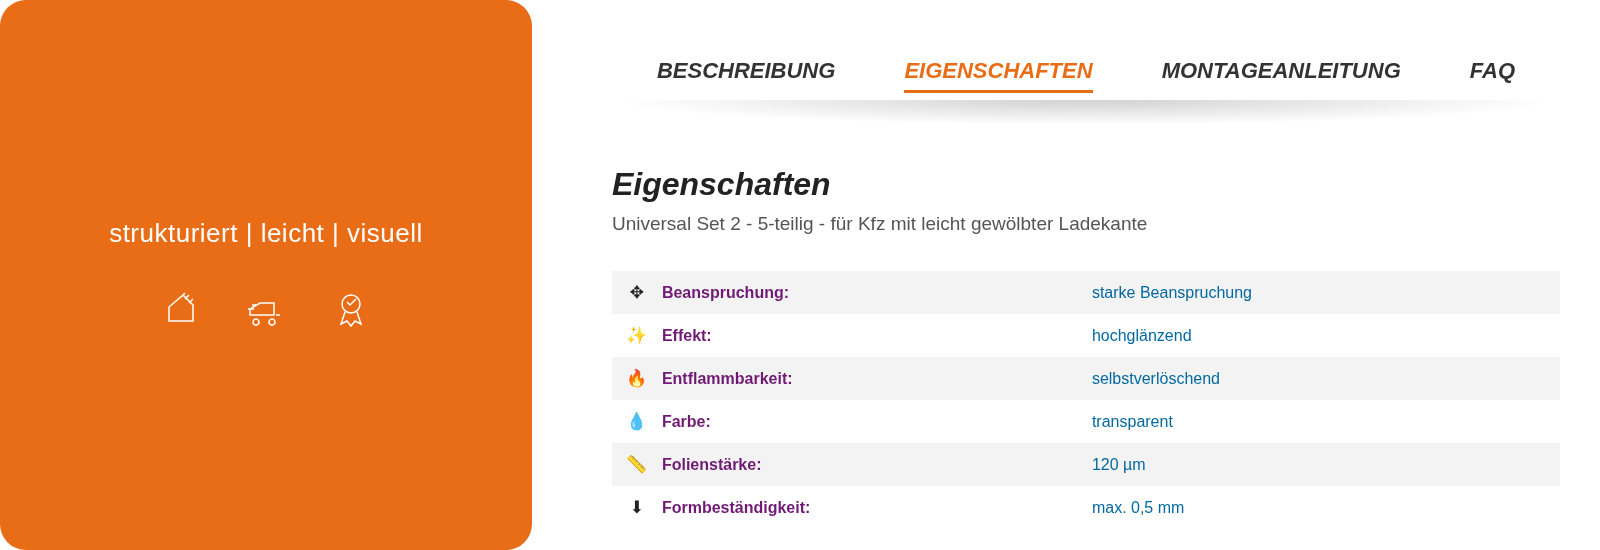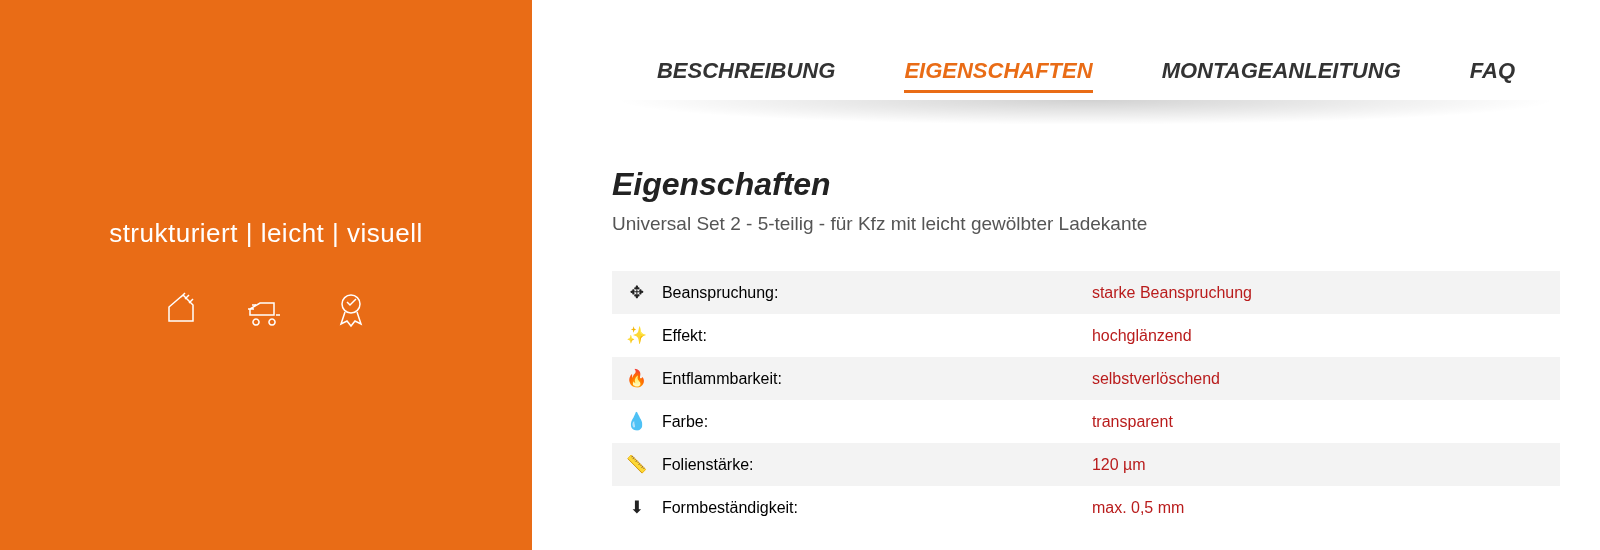--- a/index.html
+++ b/index.html
@@ -1,39 +1,39 @@
 <!DOCTYPE html>
 <html><head>
 <meta charset="utf-8">
 <style>
   * { margin:0; padding:0; box-sizing:border-box; }
   body { font-family: "Segoe UI", -apple-system, sans-serif; background:#fff; width:1600px; height:550px; overflow:hidden; display:flex; }
-  .left-panel { width:580px; height:550px; background:#e96c16; display:flex; flex-direction:column; align-items:center; justify-content:center; color:#fff; }
+  .left-panel { width:580px; height:550px; background:#e96c16; display:flex; flex-direction:column; align-items:center; justify-content:center; color:#fff;border-radius:26px; }
   .tagline { font-size:26px; font-weight:400; margin-bottom:40px; letter-spacing:0.5px; }
   .icon-row { display:flex; gap:45px; align-items:center; }
   .icon-row svg { width:40px; height:40px; stroke:#fff; fill:none; stroke-width:1.5; }
   .right-panel { flex:1; height:550px; padding:0 40px 0 80px; position:relative; }
   .tab-bar-wrap { position:relative; padding-top:58px; }
   .tab-bar { display:flex; gap:69px; font-style:italic; font-weight:600; font-size:22px; color:#333; padding:0 45px 18px 45px; position:relative; }
   .tab-bar::after{
     content:""; position:absolute; left:0; right:0; bottom:-14px; height:25px;
     background: radial-gradient(ellipse at center top, rgba(0,0,0,0.18), rgba(0,0,0,0) 70%);
     pointer-events:none;
   }
   .tab-item { cursor:pointer; padding-bottom:6px; }
   .tab-item.active { color:#e96c16; border-bottom:3px solid #e96c16; }
   .section-title { font-size:32px; font-weight:700; font-style:italic; color:#222; margin-top:55px; }
   .section-sub { font-size:19px; color:#555; margin-top:10px; margin-bottom:36px; }
   .prop-table { width:100%; border-collapse:collapse; }
   .prop-table tr { height:43px; }
   .prop-table tr:nth-child(odd){ background:#f3f3f3; }
   .prop-table tr:nth-child(even){ background:#fff; }
   .prop-icon-cell { width:50px; text-align:center; vertical-align:middle; font-size:17px; color:#222; }
-  .prop-label-cell { font-weight:400; font-size:16px; color:#000000; vertical-align:middle; width:430px; }
-  .prop-val-cell { font-size:16px; color:#b91c1c; vertical-align:middle; }
+  .prop-label-cell { font-weight:700; font-size:16px; color:#701a75; vertical-align:middle; width:430px; }
+  .prop-val-cell { font-size:16px; color:#0369a1; vertical-align:middle; }
 </style>
 </head>
 <body>
 
 <div class="left-panel">
   <div class="tagline">strukturiert | leicht | visuell</div>
   <div class="icon-row">
     <span>
       <svg viewBox="0 0 40 40">
           <path d="M8 32 L32 32 L32 16 L22 6 L8 18 Z M20 8 L24 4 M24 10 L28 6 M28 14 L32 10"></path>

